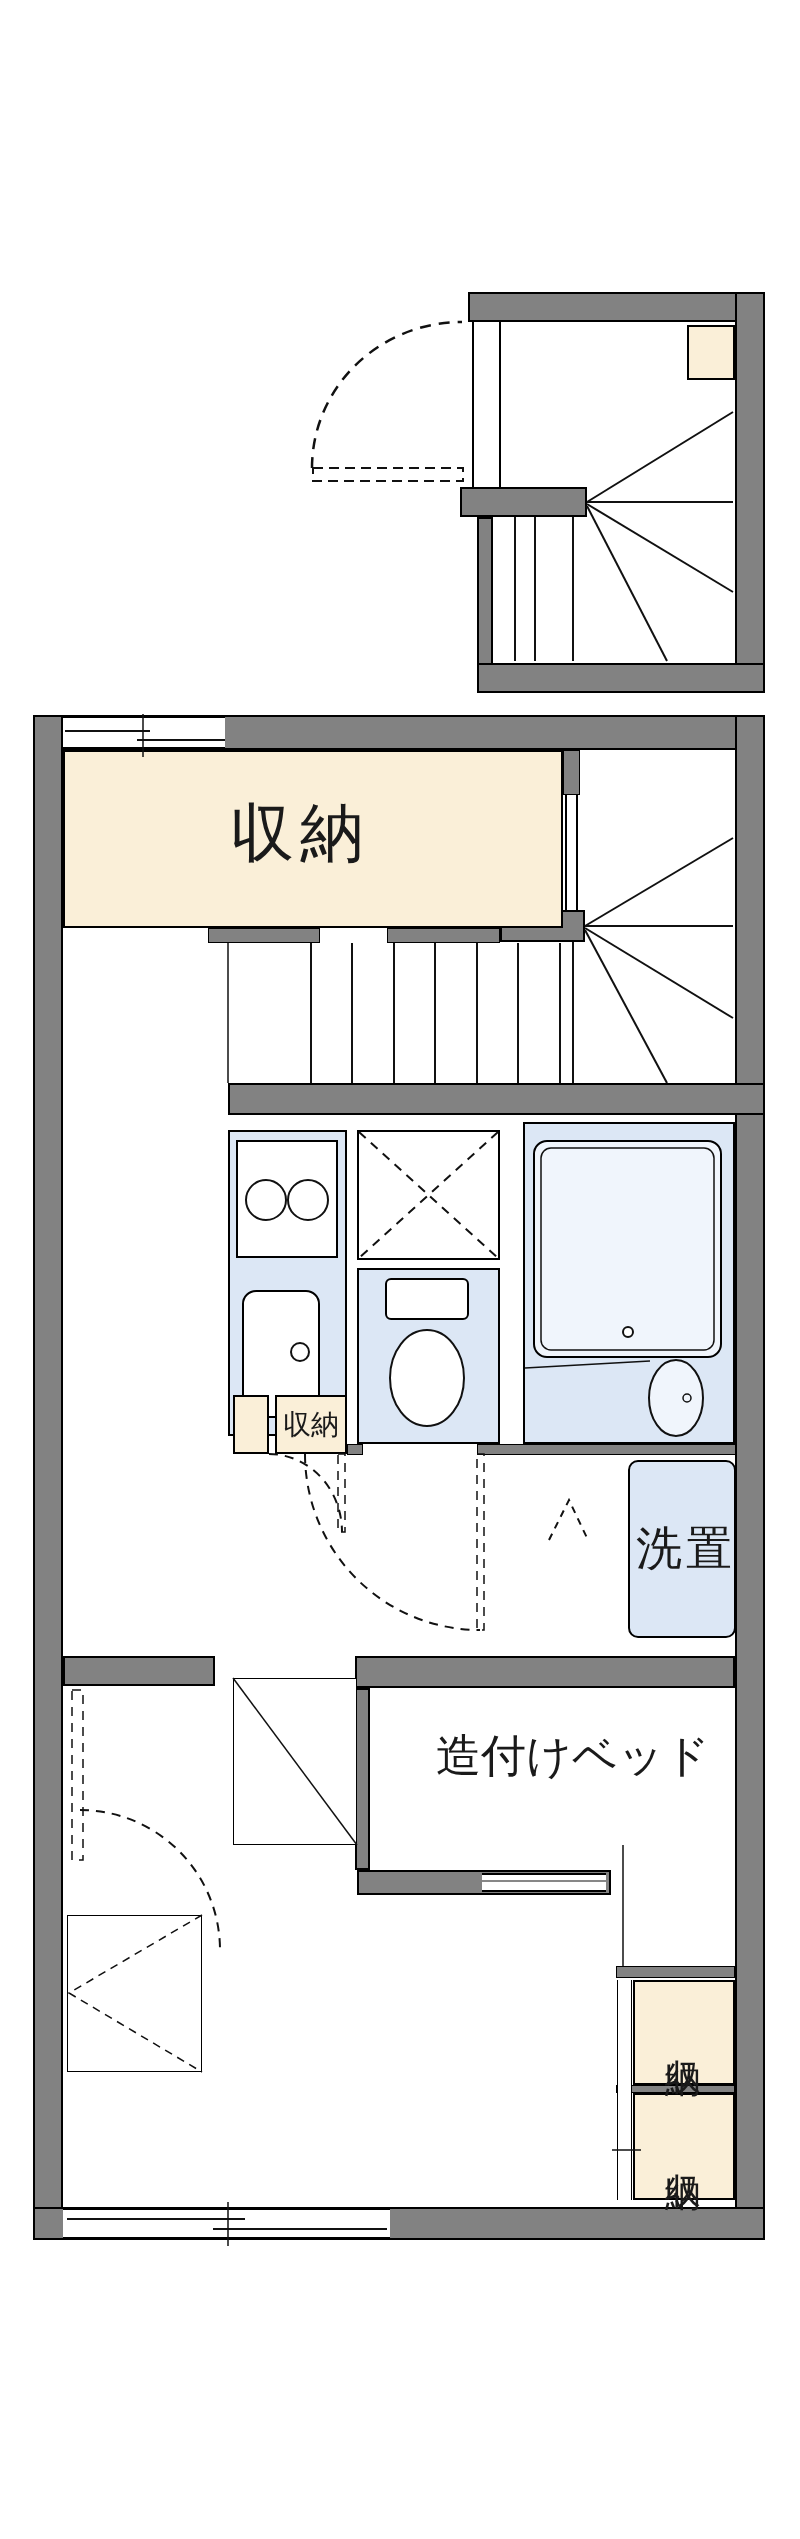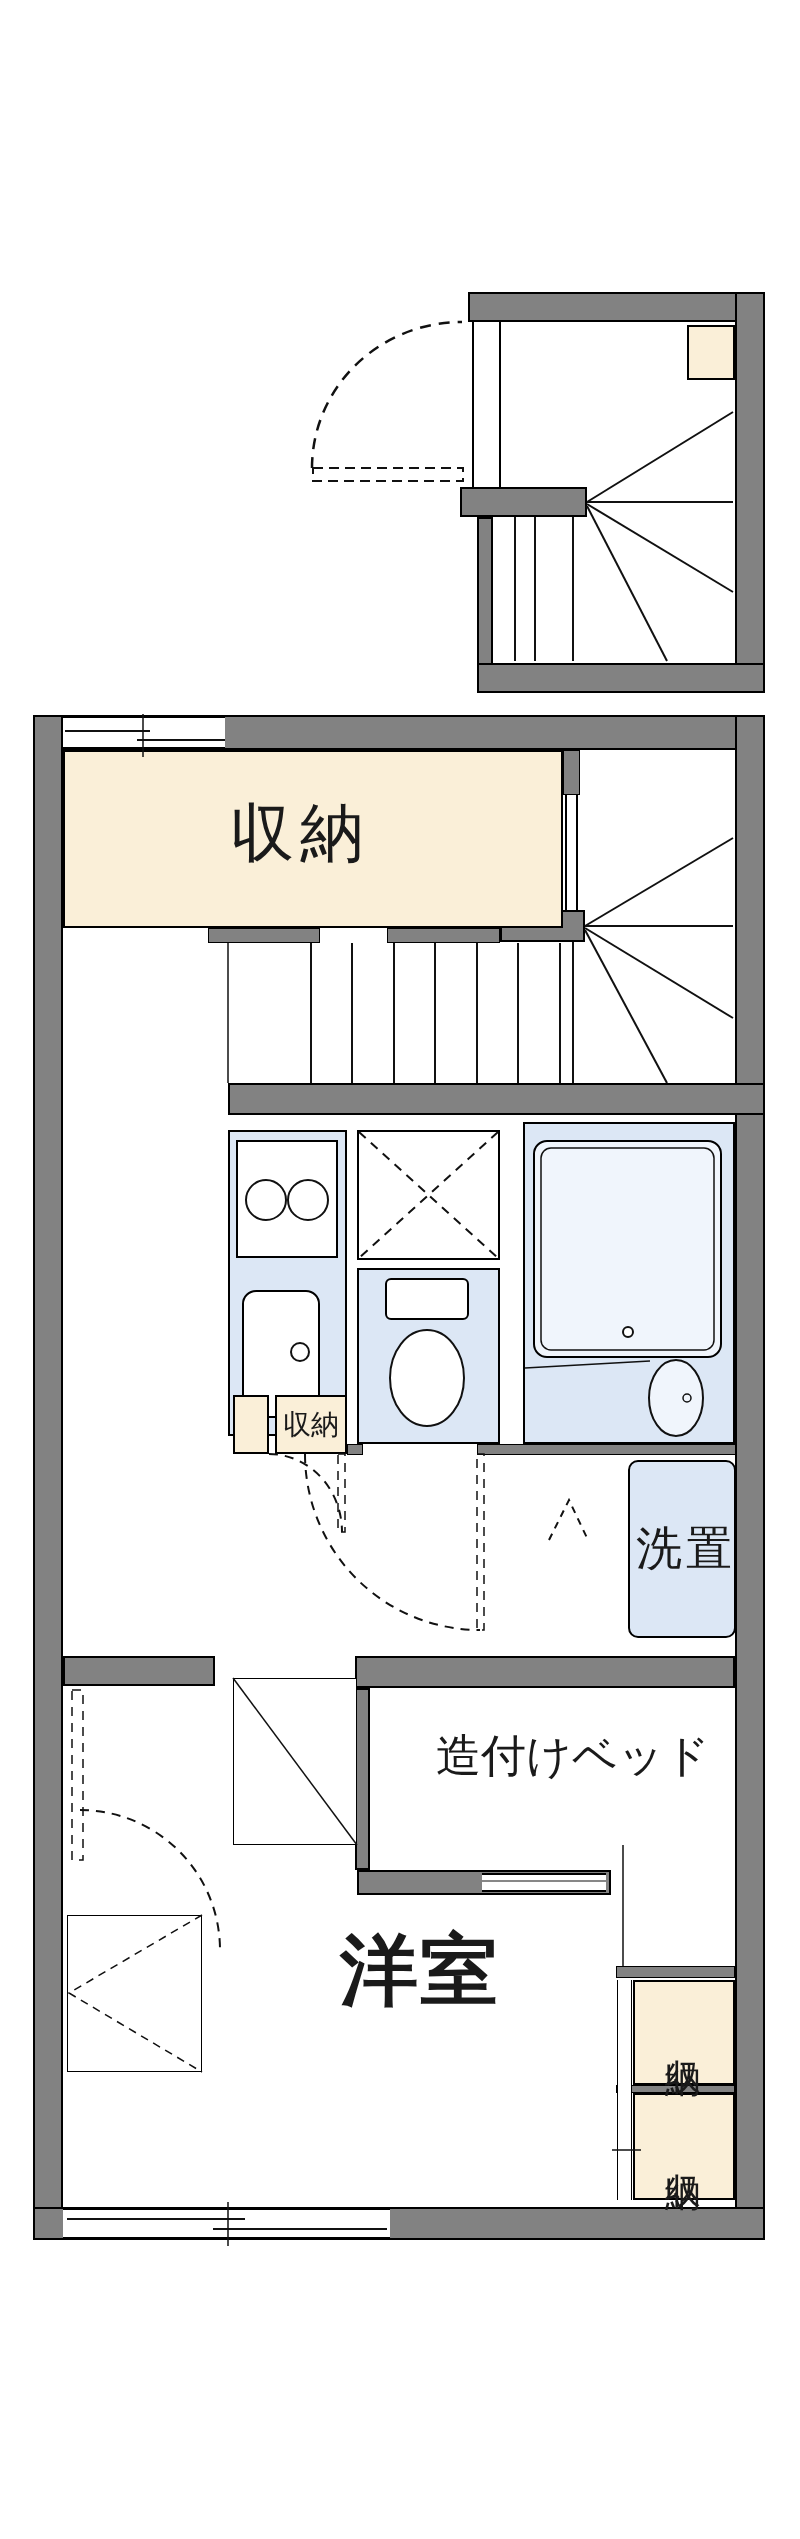--- a/index.html
+++ b/index.html
@@ -168,18 +168,17 @@
   </svg>
 
   <div class="label" style="left:180px;top:800px;width:240px;font-size:64px;letter-spacing:6px;">収納</div>
 
   <div class="label" style="left:276px;top:1410px;width:70px;font-size:28px;">収納</div>
 
   <div class="label" style="left:630px;top:1524px;width:112px;font-size:46px;letter-spacing:4px;">洗置</div>
 
   <div class="label" style="left:385px;top:1732px;width:320px;font-size:45px;margin-left:28px;">造付けベッド</div>
 
-  <div class="label" style="left:320px;top:1930px;width:200px;font-size:78px;font-weight:bold;letter-spacing:2px;">洋室</div>
 
   <div class="label vtext" style="left:664px;top:1994px;height:80px;font-size:36px;">収納</div>
   <div class="label vtext" style="left:664px;top:2108px;height:80px;font-size:36px;">収納</div>
 
 </div>
 
 </body></html>

